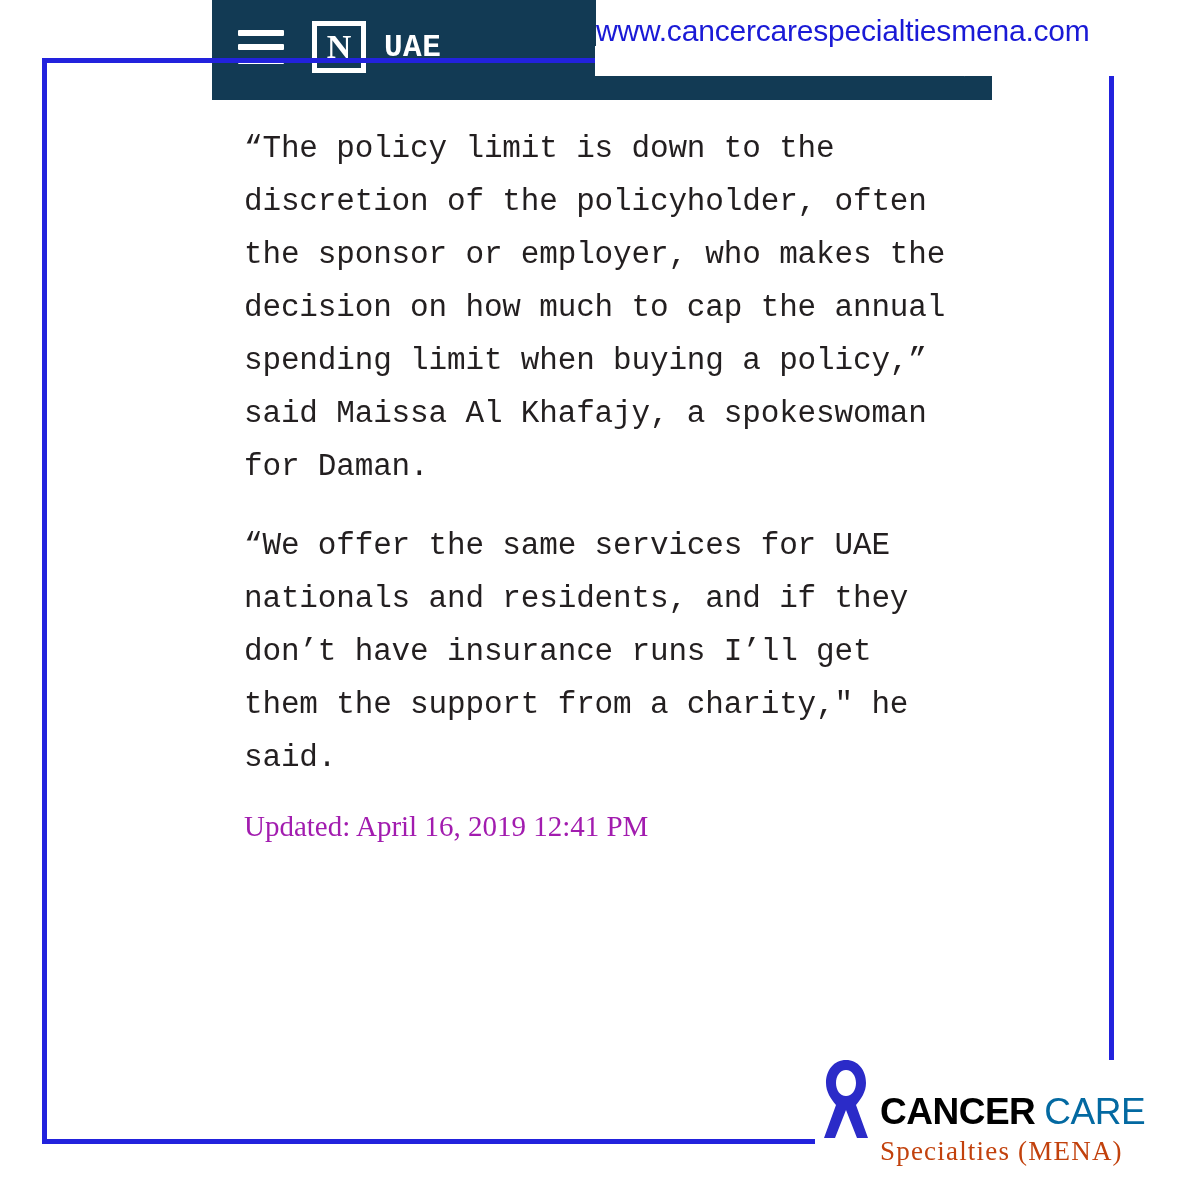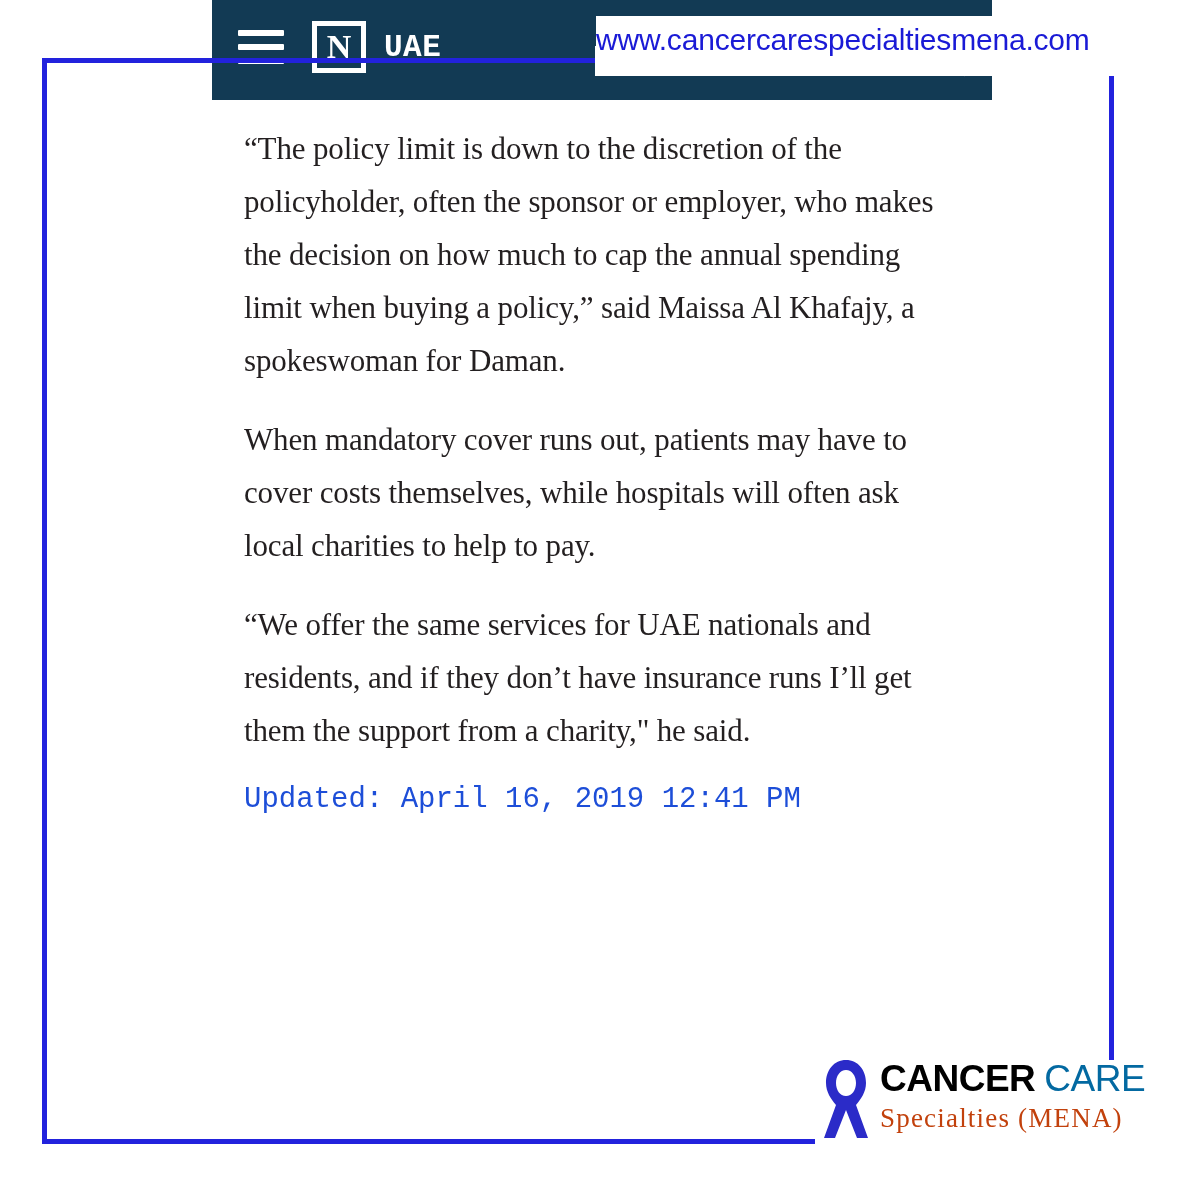--- a/index.html
+++ b/index.html
@@ -45,27 +45,27 @@
     width: 300px;
     height: 88px;
     background: #ffffff;
     z-index: 41;
   }
 
   
   #url-band {
     position: absolute;
     left: 596px;
-    top: 16px;
+    top: 0;
     width: 540px;
     height: 48px;
     background: #ffffff;
     z-index: 60;
     display: flex;
-    align-items: center;
+    align-items: flex-end;
   }
   #url-text {
     font-size: 30px;
     color: #1a1ad6;
     letter-spacing: -0.2px;
     white-space: nowrap;
     font-family: "Liberation Sans", sans-serif;
   }
 
   
@@ -162,28 +162,28 @@
   
   #article-body {
     padding: 22px 32px 0 32px;
     box-sizing: border-box;
   }
   .para {
     font-size: 31px;
     line-height: 53px;
     color: #231f20;
     margin: 0 0 26px 0;
-    font-family: Liberation Serif, serif;
+    font-family: Liberation Mono, monospace;
     letter-spacing: -0.15px;
   }
   #updated-line {
     font-size: 29px;
-    color: #1d4ed8;
+    color: #a21caf;
     margin: 16px 0 0 0;
-    font-family: Liberation Mono, monospace;
+    font-family: Liberation Serif, serif;
   }
 
   
   #cc-logo {
     position: absolute;
     left: 818px;
     top: 1058px;
     width: 340px;
     height: 92px;
     z-index: 70;
@@ -192,20 +192,21 @@
   }
   #ribbon-icon {
     width: 56px;
     height: 84px;
     position: relative;
     flex: 0 0 auto;
     margin-right: 6px;
   }
   #cc-logo-text {
     padding-top: 2px;
+    margin-top: 33px;
   }
   #cc-line1 {
     display: flex;
     align-items: baseline;
     gap: 9px;
     line-height: 1;
   }
   #cc-word1 {
     font-size: 37px;
     font-weight: bold;
@@ -243,21 +244,20 @@
     </div>
     <div id="brand-section">UAE</div>
     <div id="search-icon">
       <div class="ring"></div>
       <div class="handle"></div>
     </div>
   </div>
 
   <div id="article-body">
     <p class="para">“The policy limit is down to the discretion of the policyholder, often the sponsor or employer, who makes the decision on how much to cap the annual spending limit when buying a policy,” said Maissa Al Khafajy, a spokeswoman for Daman.</p>
-    <p class="para">When mandatory cover runs out, patients may have to cover costs themselves, while hospitals will often ask local charities to help to pay.</p>
     <p class="para">“We offer the same services for UAE nationals and residents, and if they don’t have insurance runs I’ll get them the support from a charity," he said.</p>
     <p id="updated-line">Updated: April 16, 2019 12:41 PM</p>
   </div>
 
 </div>
 
 <div id="blue-frame"></div>
 <div id="frame-notch-top"></div>
 <div id="frame-notch-bottom"></div>
 

